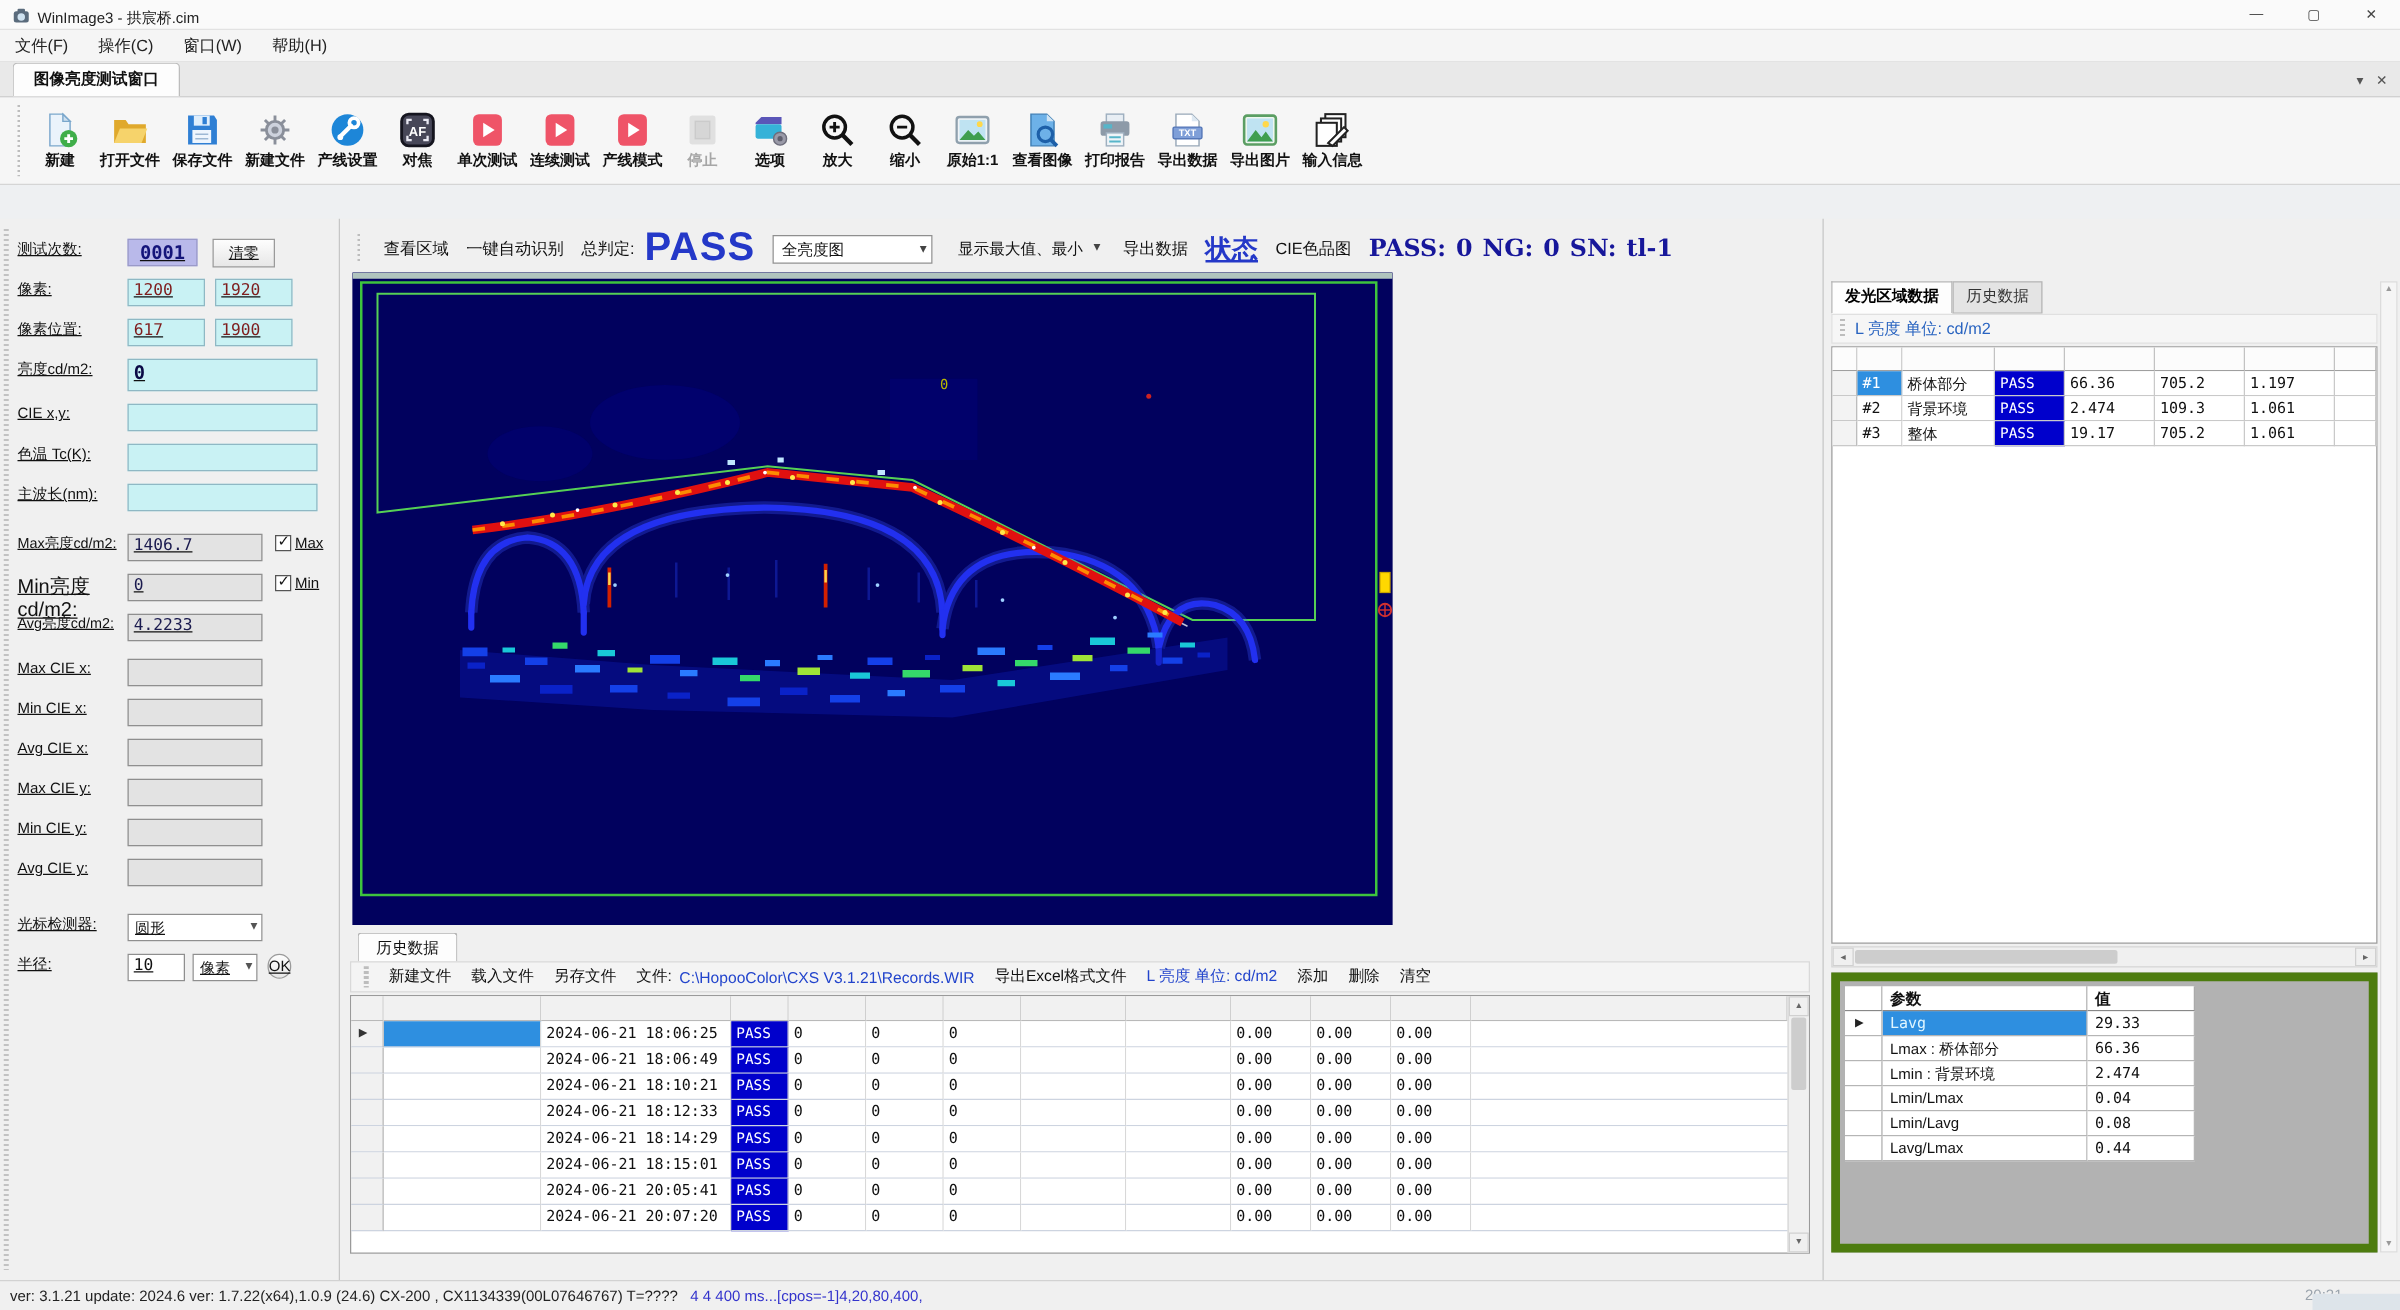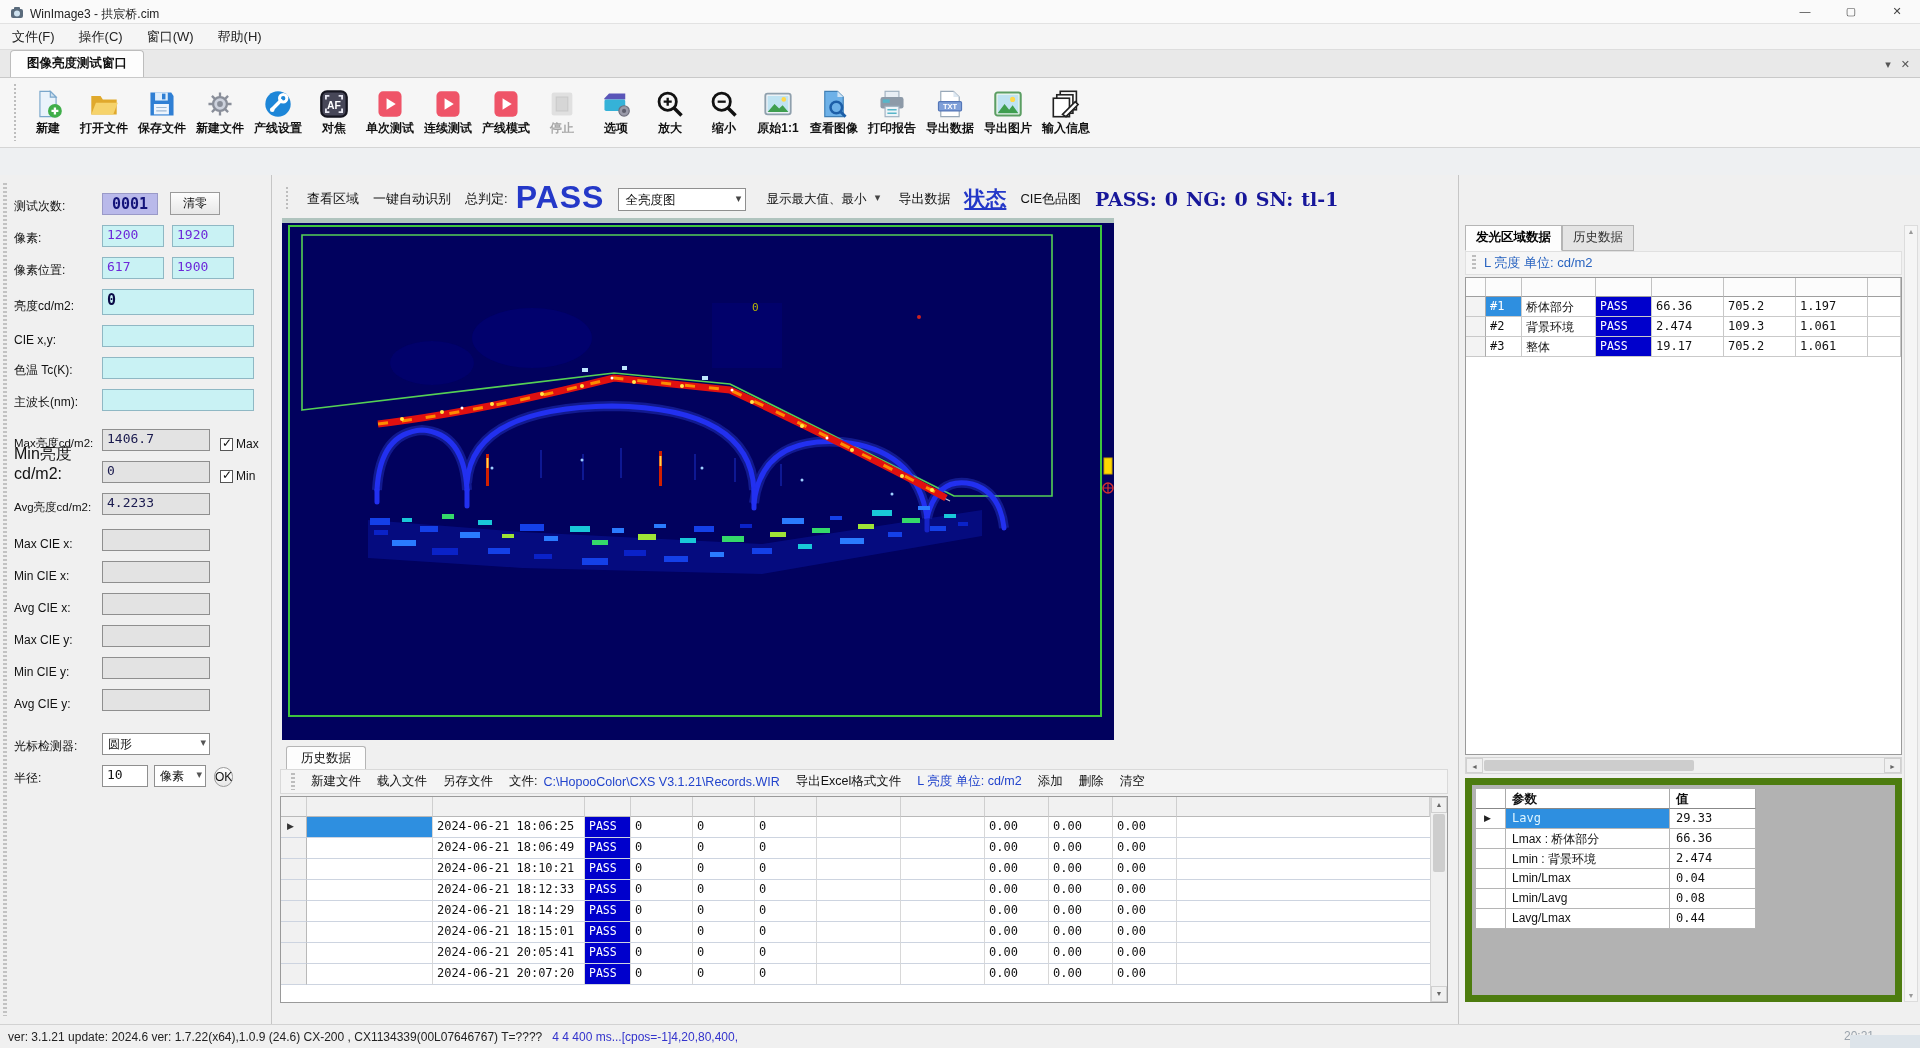--- a/index.html
+++ b/index.html
@@ -33,27 +33,27 @@
 
   
   .subtabs { position:absolute; left:0; top:148px; width:1920px; height:27px; background:#e9e9e9; border-bottom:1px solid #cfcfcf; display:flex; align-items:flex-end; padding-left:4px; }
   .stab { padding:4px 12px 5px; font-size:13px; color:#222; border:1px solid transparent; }
   .stab.active { background:#fdfdfd; border:1px solid #bdbdbd; border-bottom:1px solid #fdfdfd; font-weight:bold; }
   .stab.gap { margin-left:26px; }
 
   
   .leftpanel { position:absolute; left:0; top:175px; width:272px; height:849px; background:#f0f0f0; border-right:1px solid #c6c6c6; padding-top:8px; }
   .leftpanel .lp-grip { position:absolute; left:3px; top:8px; bottom:8px; width:4px; background-image:repeating-linear-gradient(#c2c2c2 0 2px, transparent 2px 4px); }
-  .frow { display:flex; align-items:flex-end; margin:8px 0 0 14px; height:24px; }
+  .frow { display:flex; align-items:flex-start; margin:8px 0 0 14px; height:24px;text-decoration:underline; }
   .frow.tall { height:28px; }
   .flabel { width:88px; font-size:12px; color:#111; flex:none; }
   .mono { font-family:"DejaVu Sans Mono",monospace; }
   .val-count { width:56px; height:22px; background:#b9b9ea; border:1px solid #9a9ac8; color:#14147a; font-weight:bold; font-size:15px; text-align:center; line-height:20px; }
   .btn { background:linear-gradient(#fdfdfd,#e7e7e7); border:1px solid #9a9a9a; font-size:12px; padding:2px 12px; color:#111; }
-  .f-cyan { background:#c9f2f4; border:1px solid #8fb8c4; height:22px; font-size:13px; color:#6d28d9; padding:1px 4px; }
+  .f-cyan { background:#c9f2f4; border:1px solid #8fb8c4; height:22px; font-size:13px; color:#7f1d1d; padding:1px 4px; }
   .cy-s { width:62px; margin-right:8px; }
   .cy-w { width:152px; }
   .cy-big { width:152px; height:26px; font-weight:bold; font-size:15px; color:#0a0a46; }
   .f-gray { background:#e3e3e3; border:1px solid #8f8f8f; height:22px; width:108px; font-size:13px; color:#1a1a4e; padding:1px 4px; }
   .chk { display:flex; align-items:center; margin-left:10px; gap:3px; }
   .chk .box { width:13px; height:13px; background:#fff; border:1px solid #555; position:relative; }
   .chk .box::after { content:"✓"; position:absolute; left:1px; top:-3px; font-size:12px; color:#111; }
   .chk .cl { font-size:12px; }
   .combo { width:108px; height:22px; background:#fff; border:1px solid #8f8f8f; position:relative; font-size:12px; padding:2px 16px 2px 5px; }
   .combo::after { content:"▾"; position:absolute; right:3px; top:2px; color:#555; font-size:11px; }

